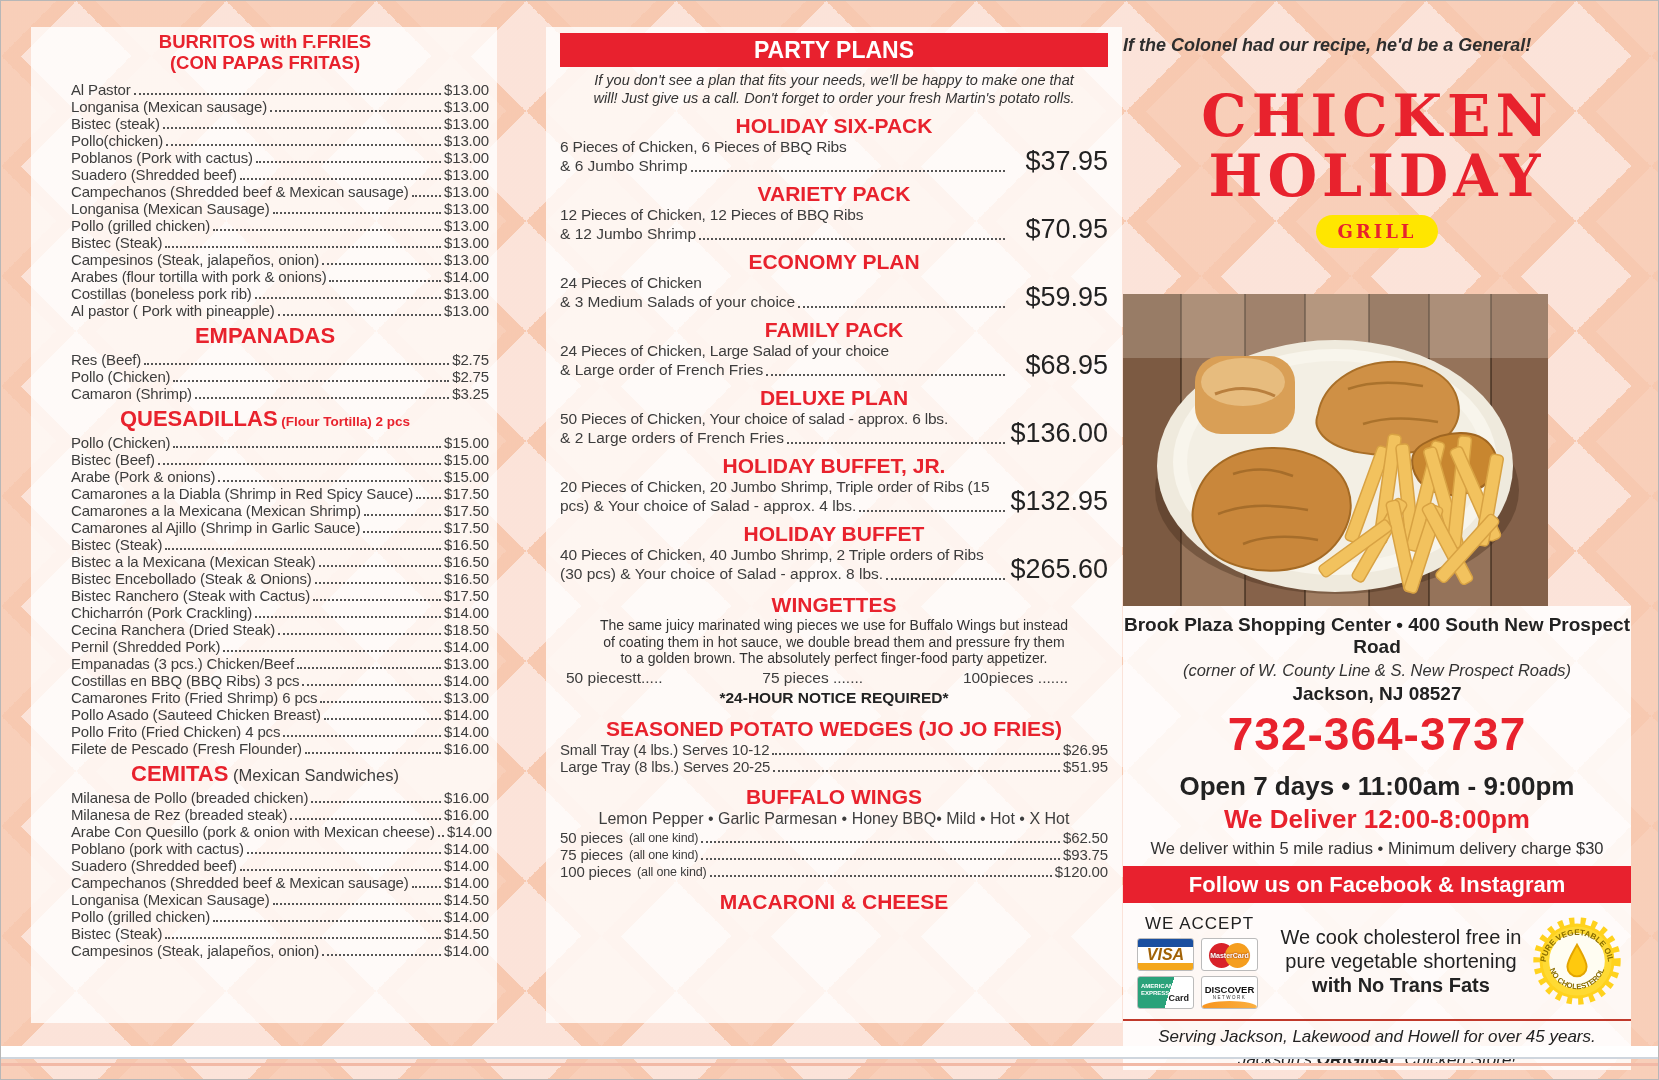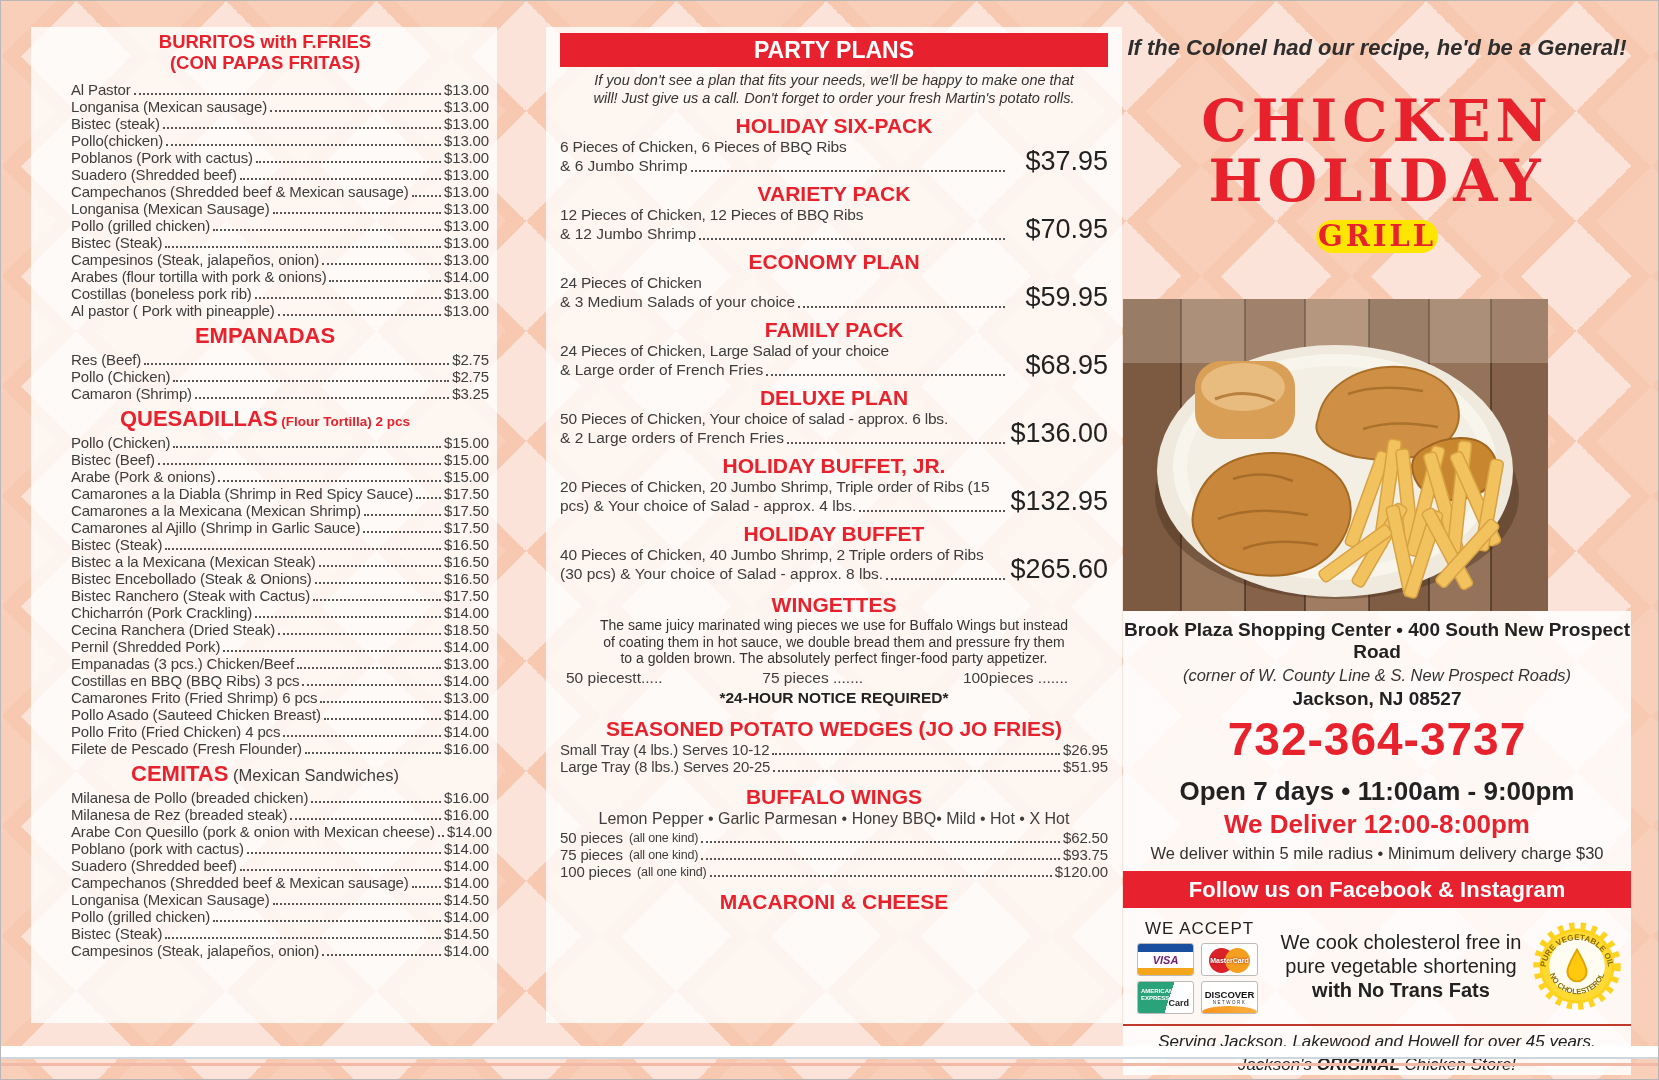--- a/index.html
+++ b/index.html
@@ -42,41 +42,41 @@
   .plan-price{position:absolute;right:0;bottom:-2px;font-size:27px;color:#222;}
   .mid-sec-title{color:#e8222d;font-weight:bold;font-size:21px;text-align:center;line-height:24px;margin-top:10px;}
   .wing-desc{font-size:14px;line-height:16.5px;text-align:center;color:#333;}
   .wing-sizes{display:flex;justify-content:space-between;padding:2px 40px 0 6px;font-size:15.5px;}
   .notice{font-weight:bold;font-size:15.5px;text-align:center;color:#222;margin-top:2px;}
   .flavors{font-size:16px;text-align:center;line-height:20px;}
   .mi.mid{font-size:15px;}
 
   
   .right-panel{position:absolute;left:1122px;top:20px;width:508px;height:1035px;}
-  .tagline{font-style:italic;font-weight:bold;font-size:22px;text-align:center;color:#2e2e2e;margin-top:14px;}
+  .tagline{font-style:italic;font-weight:bold;font-size:18px;text-align:left;color:#2e2e2e;margin-top:14px;}
   .logo{font-family:"DejaVu Serif",serif;font-weight:bold;color:#e8222d;text-align:center;font-size:57px;line-height:60px;letter-spacing:5px;margin-top:30px;}
   .grill-badge{display:block;width:122px;margin:9px auto 0;background:#ffe600;border-radius:17px;color:#e8222d;
-               font-family:"DejaVu Serif",serif;font-weight:bold;font-size:29px;text-align:center;line-height:33px;letter-spacing:3px;}
+               font-family:"DejaVu Serif",serif;font-weight:bold;font-size:18px;text-align:center;line-height:33px;letter-spacing:3px;}
   .photo{display:block;margin-top:46px;}
   .right-card{background:rgba(255,255,255,.85);margin-top:0;padding-top:8px;}
   .addr1{font-weight:bold;font-size:19px;text-align:center;color:#222;}
   .addr2{font-style:italic;font-size:16.5px;text-align:center;color:#333;margin-top:3px;}
   .addr3{font-weight:bold;font-size:19px;text-align:center;color:#222;margin-top:3px;}
   .phone{color:#e8222d;font-weight:bold;font-size:46px;text-align:center;line-height:50px;letter-spacing:1px;margin-top:4px;}
   .hours{font-weight:bold;font-size:26px;text-align:center;color:#222;margin-top:12px;}
   .deliver{font-weight:bold;font-size:26px;text-align:center;color:#e8222d;margin-top:2px;}
   .deliver-note{font-size:16.5px;text-align:center;color:#333;margin-top:4px;}
   .social-banner{background:#e8212e;color:#fff;font-weight:bold;font-size:22px;text-align:center;line-height:37px;height:37px;margin-top:8px;}
   .accept-row{display:flex;align-items:center;padding:10px 6px 8px 14px;}
   .accept-left{width:136px;}
   .we-accept{font-size:17px;color:#222;letter-spacing:1px;margin:0 0 4px 8px;}
   .card-grid{display:grid;grid-template-columns:59px 59px;gap:5px;}
   .card{width:57px;height:33px;background:#fff;border:1px solid #bbb;border-radius:3px;position:relative;overflow:hidden;box-sizing:border-box;}
   .v-top{height:8px;background:#1a4fa0;}
-  .v-txt{color:#701a75;font-weight:bold;font-style:italic;font-size:11px;text-align:center;line-height:16px;}
+  .v-txt{color:#a16207;font-weight:bold;font-style:italic;font-size:16px;text-align:center;line-height:16px;}
   .v-bot{position:absolute;bottom:0;left:0;right:0;height:7px;background:#f4a71d;}
   .mc-c1{position:absolute;left:7px;top:4px;width:25px;height:25px;border-radius:50%;background:#d9222a;}
   .mc-c2{position:absolute;right:7px;top:4px;width:25px;height:25px;border-radius:50%;background:#f59e1f;}
   .mc-txt{position:absolute;left:0;right:0;top:13px;color:#fff;font-size:7px;font-weight:bold;text-align:center;text-shadow:0 0 2px #7a1216;}
   .amex{background:linear-gradient(108deg,#2aa27a 56%,#fff 56%);}
   .ax1{color:#fff;font-size:6px;font-weight:bold;line-height:7px;padding-left:3px;}
   .ax1:first-child{padding-top:6px;}
   .ax3{position:absolute;right:4px;bottom:5px;color:#222;font-weight:bold;font-size:9px;}
   .d1{font-weight:bold;font-size:9.5px;text-align:center;margin-top:7px;color:#111;}
   .d2{font-size:4.5px;text-align:center;letter-spacing:1.5px;color:#333;}

